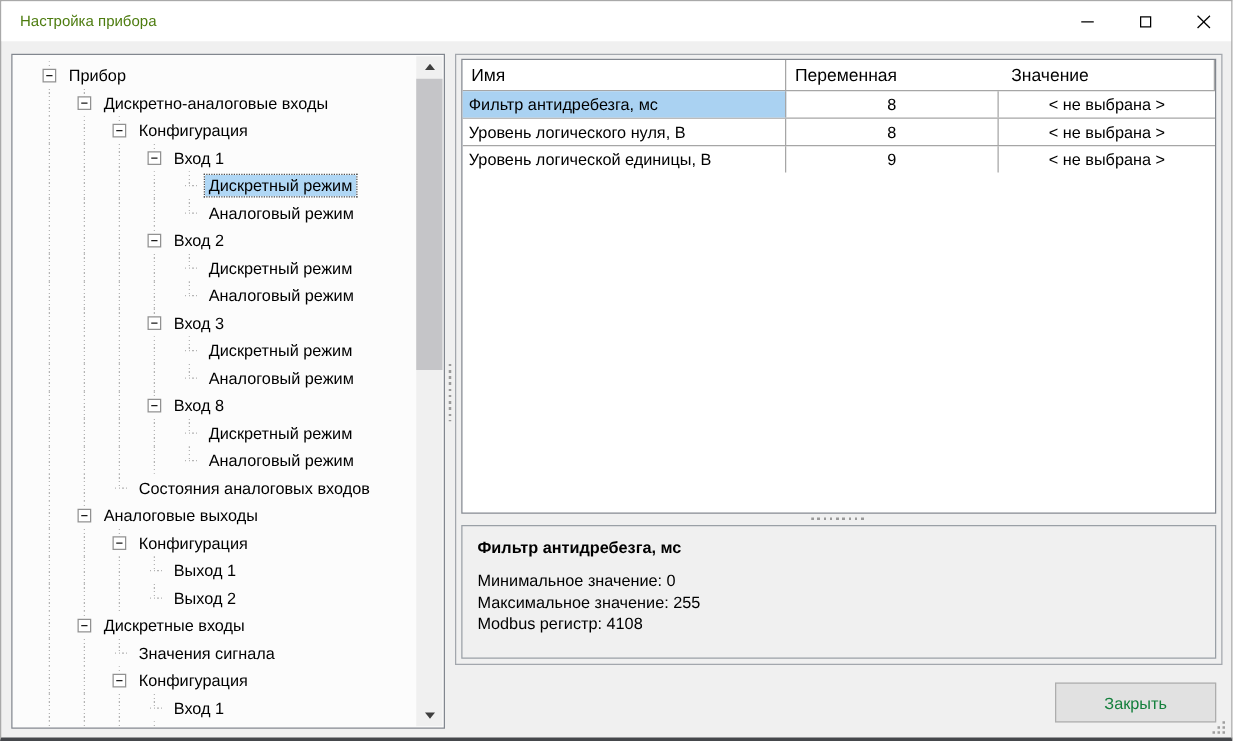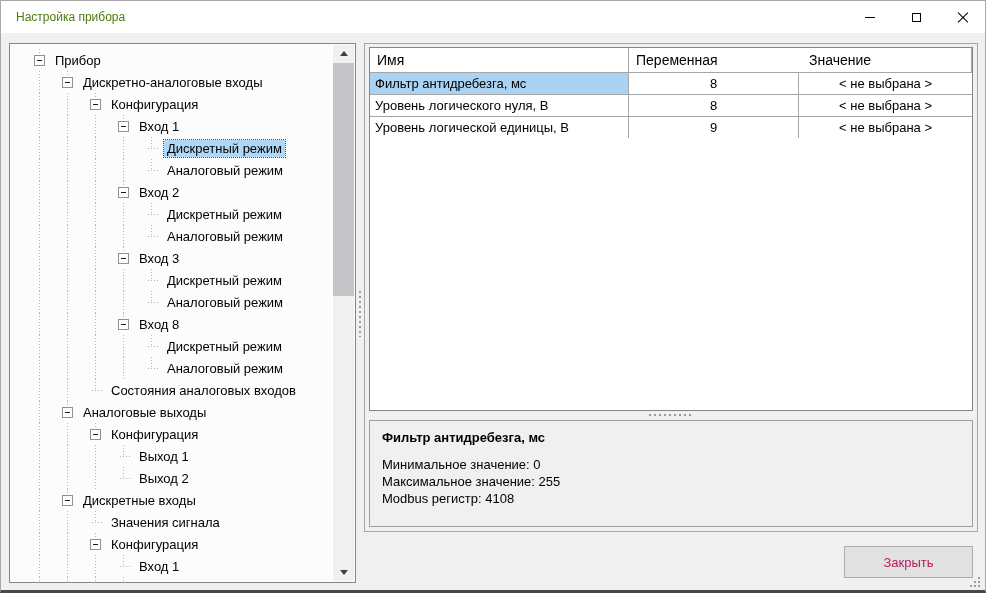--- a/index.html
+++ b/index.html
@@ -77,21 +77,21 @@
 
   
   .desc-panel { position:absolute; left:4px; top:376px; width:604px; height:107px;
                 background:#f0f0f0; border:1px solid #9aa0a6; padding:9px 12px; }
   .desc-title { font-size:13px; font-weight:bold; color:#000; margin-bottom:11px; }
   .dline { font-size:13px; color:#000; line-height:17px; }
 
   
   .close-btn { position:absolute; left:843px; top:545px; width:129px; height:32px;
                background:#e1e1e1; border:1px solid #adadad; font-size:13px;
-               font-family:"Liberation Sans", sans-serif; color:#be185d; text-align:center; }
+               font-family:"Liberation Sans", sans-serif; color:#15803d; text-align:center; }
   .resize-grip { position:absolute; right:5px; bottom:3px; width:2px; height:2px; background:#9e9e9e;
         box-shadow:-8px 0 0 #9e9e9e, -4px 0 0 #9e9e9e, 0 -4px 0 #9e9e9e, -4px -4px 0 #9e9e9e, 0 -8px 0 #9e9e9e; }
 </style>
 </head>
 <body>
 
 <div class="window">
 
   <div class="titlebar">
     <span class="title">Настройка прибора</span>

